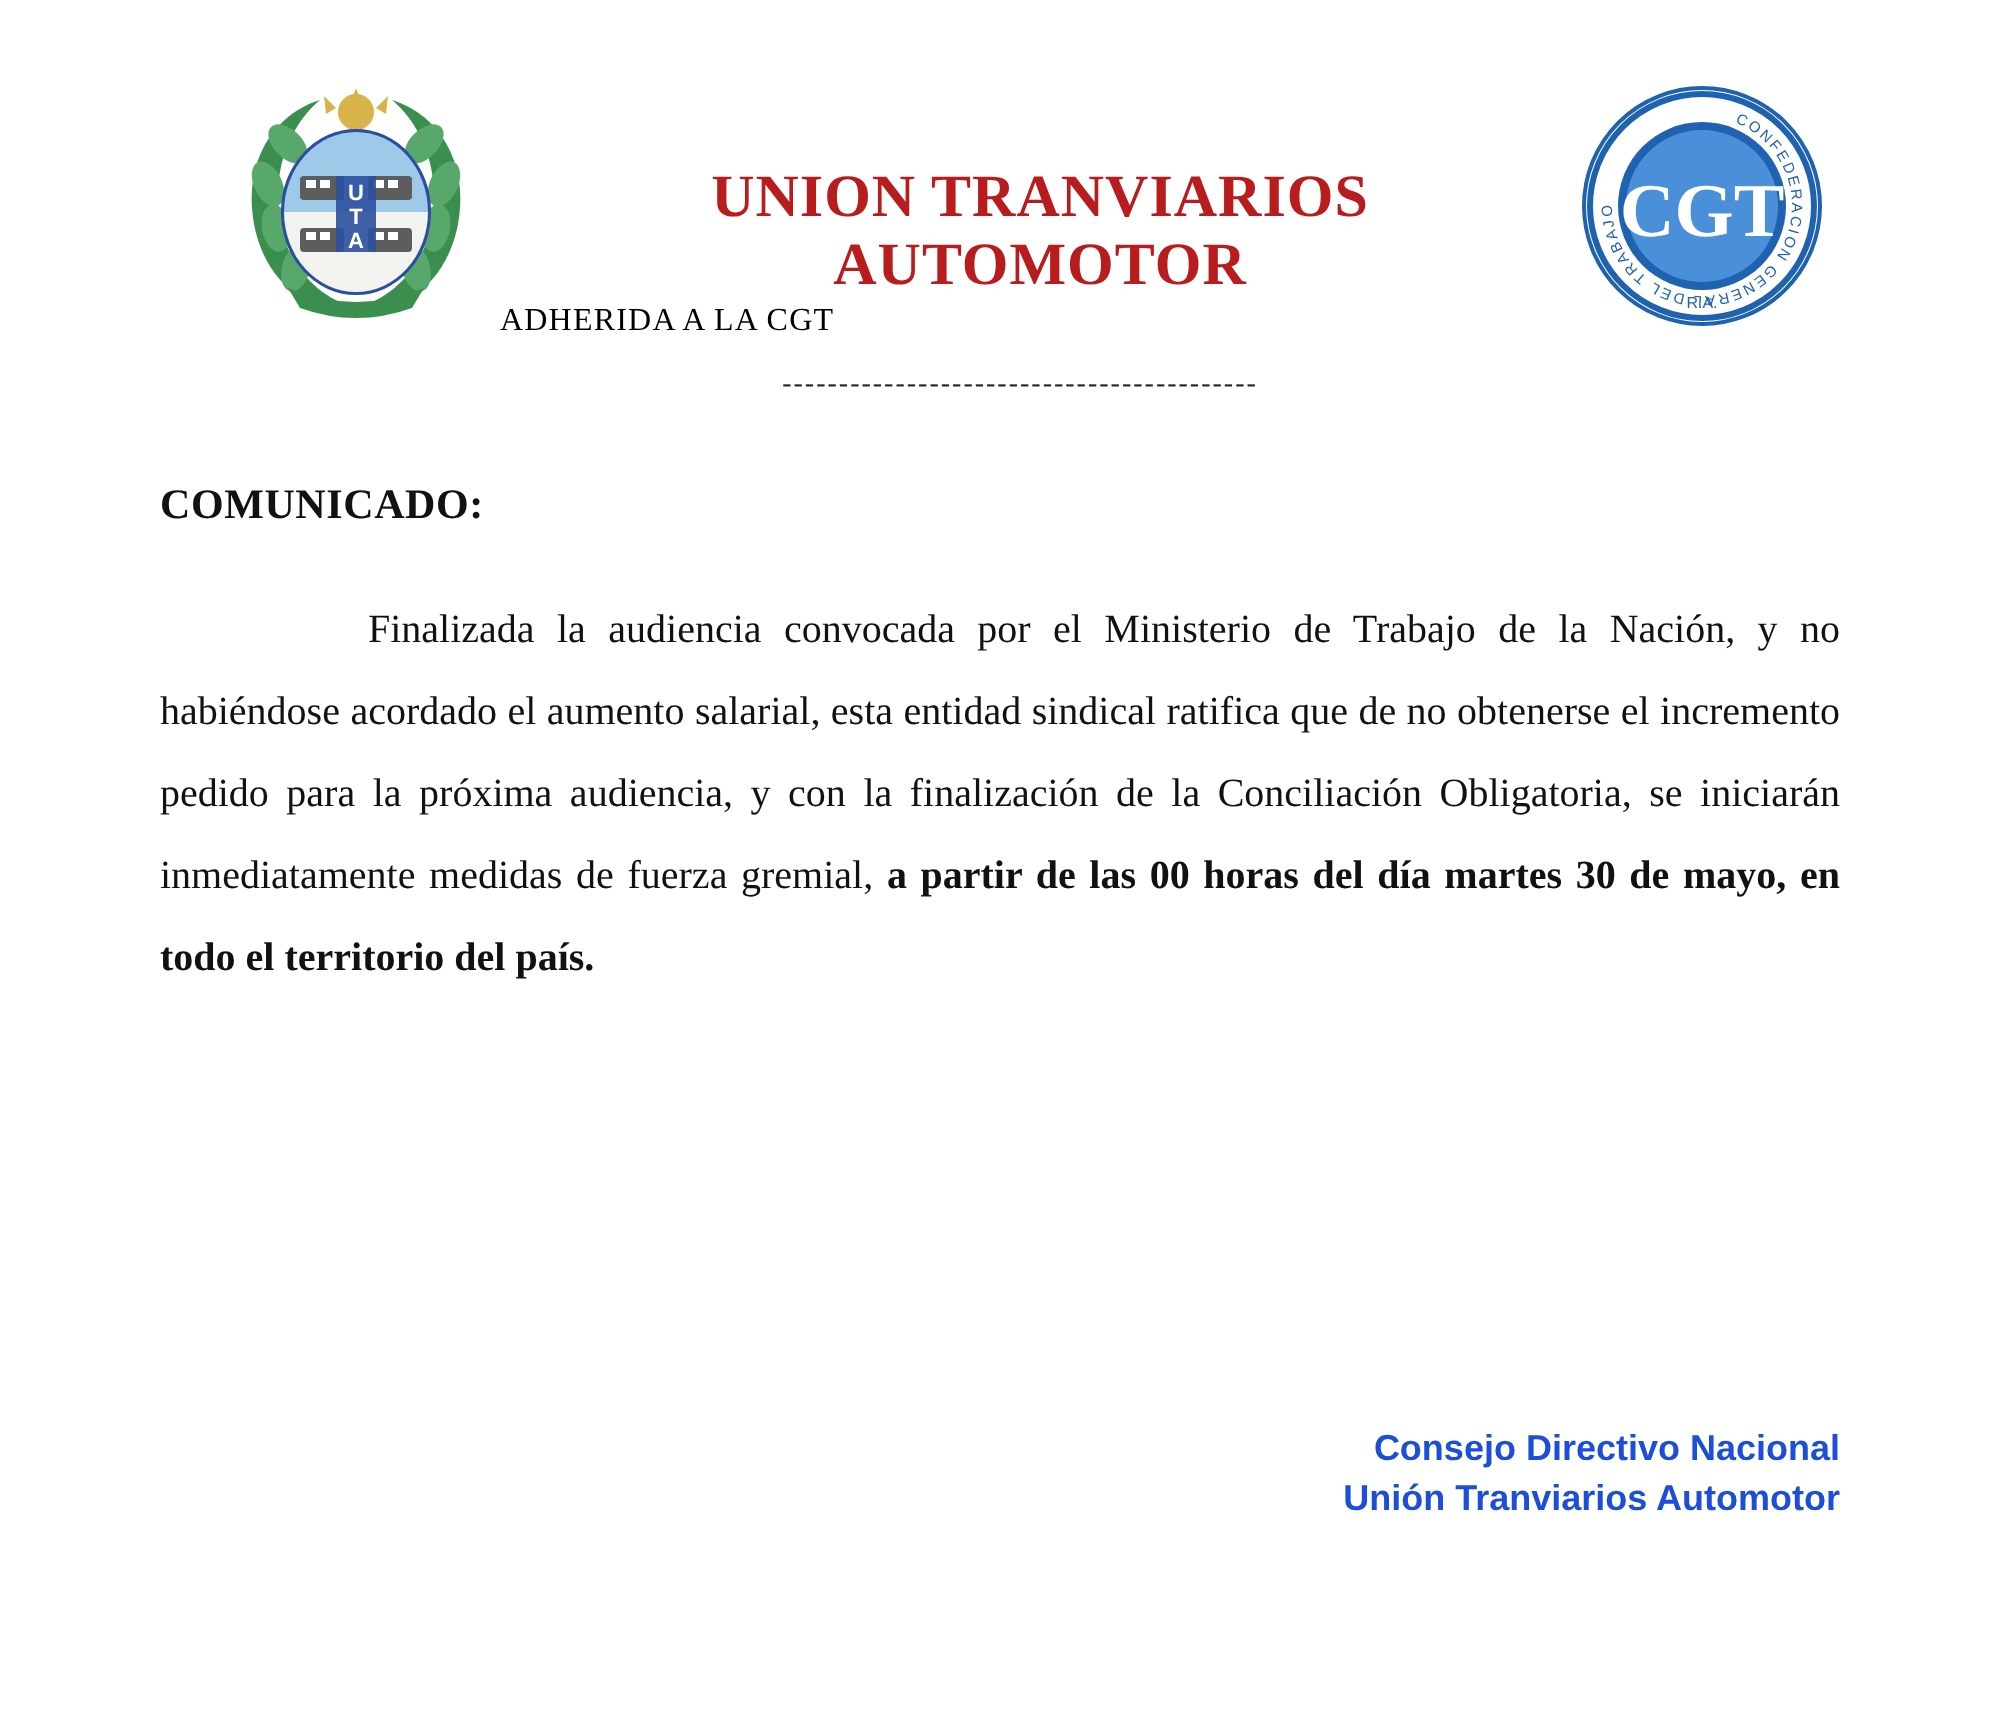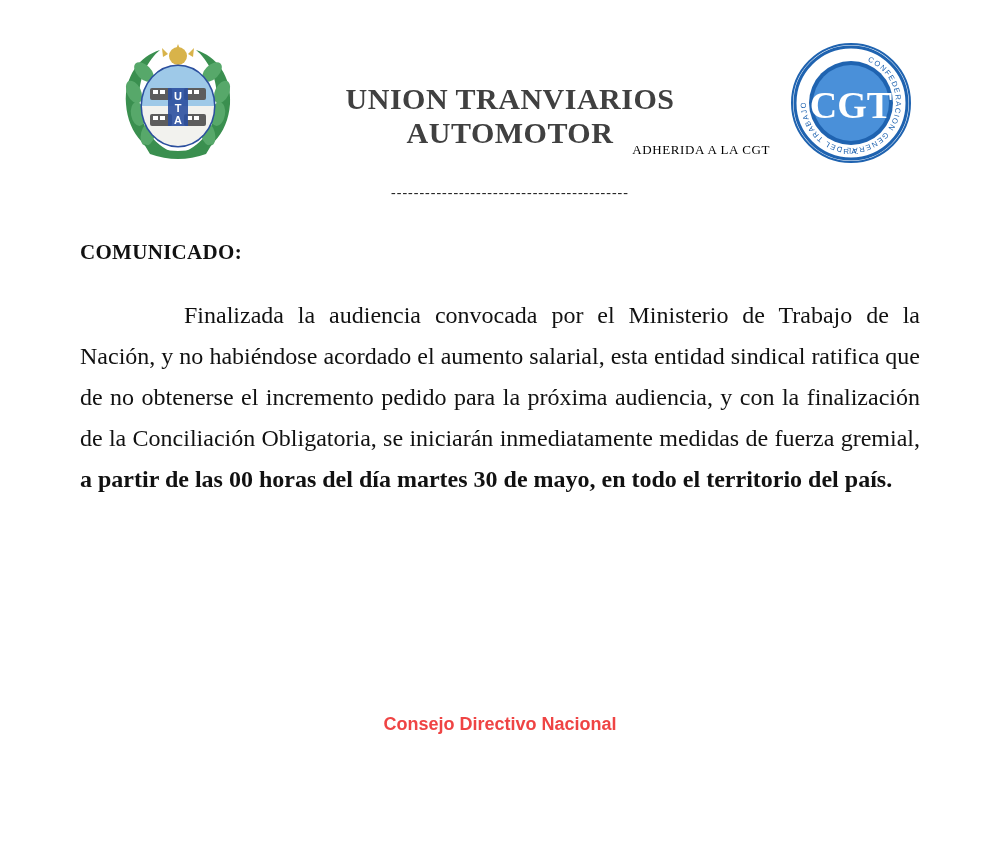--- a/index.html
+++ b/index.html
@@ -35,38 +35,38 @@
   }
   .logo-cgt {
     position: absolute;
     left: 790px;
     top: 42px;
     width: 122px;
     height: 122px;
   }
   .org-title {
     position: absolute;
-    left: 250px;
+    left: 260px;
     top: 82px;
     width: 520px;
     text-align: center;
     font-family: "Liberation Serif", serif;
     font-weight: bold;
     font-size: 30px;
     letter-spacing: 0.5px;
-    color: #404040;
+    color: #b91c1c;
   }
   .org-sub {
     position: absolute;
     left: 250px;
-    top: 142px;
+    top: 152px;
     width: 520px;
-    text-align: right;
-    font-family: "Liberation Serif", serif;
-    font-size: 13px;
+    text-align: left;
+    font-family: "Liberation Serif", serif;
+    font-size: 16px;
     letter-spacing: 0.6px;
     color: #000000;
   }
   .divider-dots {
     position: absolute;
     left: 250px;
     top: 185px;
     width: 520px;
     text-align: center;
     font-family: "Liberation Serif", serif;
@@ -95,43 +95,43 @@
   .heading {
     font-family: "Liberation Serif", serif;
     font-weight: bold;
     font-size: 21px;
     margin: 0 0 30px 0;
     letter-spacing: 0.3px;
   }
   p.para {
     margin: 0 0 0 0;
     font-family: "Liberation Serif", serif;
-    font-size: 24px;
+    font-size: 20px;
     line-height: 41px;
     text-align: justify;
     text-justify: inter-word;
     text-indent: 104px;
   }
   p.para-2 {
     margin-top: 59px;
   }
   .bold {
     font-weight: bold;
   }
   .signature {
     position: absolute;
     left: 0;
     top: 472px;
     width: 840px;
-    text-align: center;
+    text-align: right;
     font-family: "Liberation Sans", sans-serif;
     font-weight: bold;
     font-size: 18px;
     line-height: 25px;
-    color: #ef4444;
+    color: #1d4ed8;
   }
   .signature .line2 { display: block; }
 </style>
 </head>
 <body>
 
 <div class="page">
 
   <div class="header">
 
@@ -217,16 +217,17 @@
   </div>
 
   <div class="content">
     <div class="heading">COMUNICADO:</div>
 
     <p class="para"><span>Finalizada la audiencia convocada por el Ministerio de Trabajo de la Nación, y no habiéndose acordado el aumento salarial, esta entidad sindical ratifica que de no obtenerse el incremento pedido para la próxima audiencia, y con la finalización de la Conciliación Obligatoria, se iniciarán inmediatamente medidas de fuerza gremial, </span><span class="bold">a partir de las 00 horas del día martes 30 de mayo, en todo el territorio del país.</span></p>
 
 
     <div class="signature">
       <span class="line1">Consejo Directivo Nacional</span>
+      <span class="line2">Unión Tranviarios Automotor</span>
     </div>
   </div>
 
 </div>
 
 </body></html>

